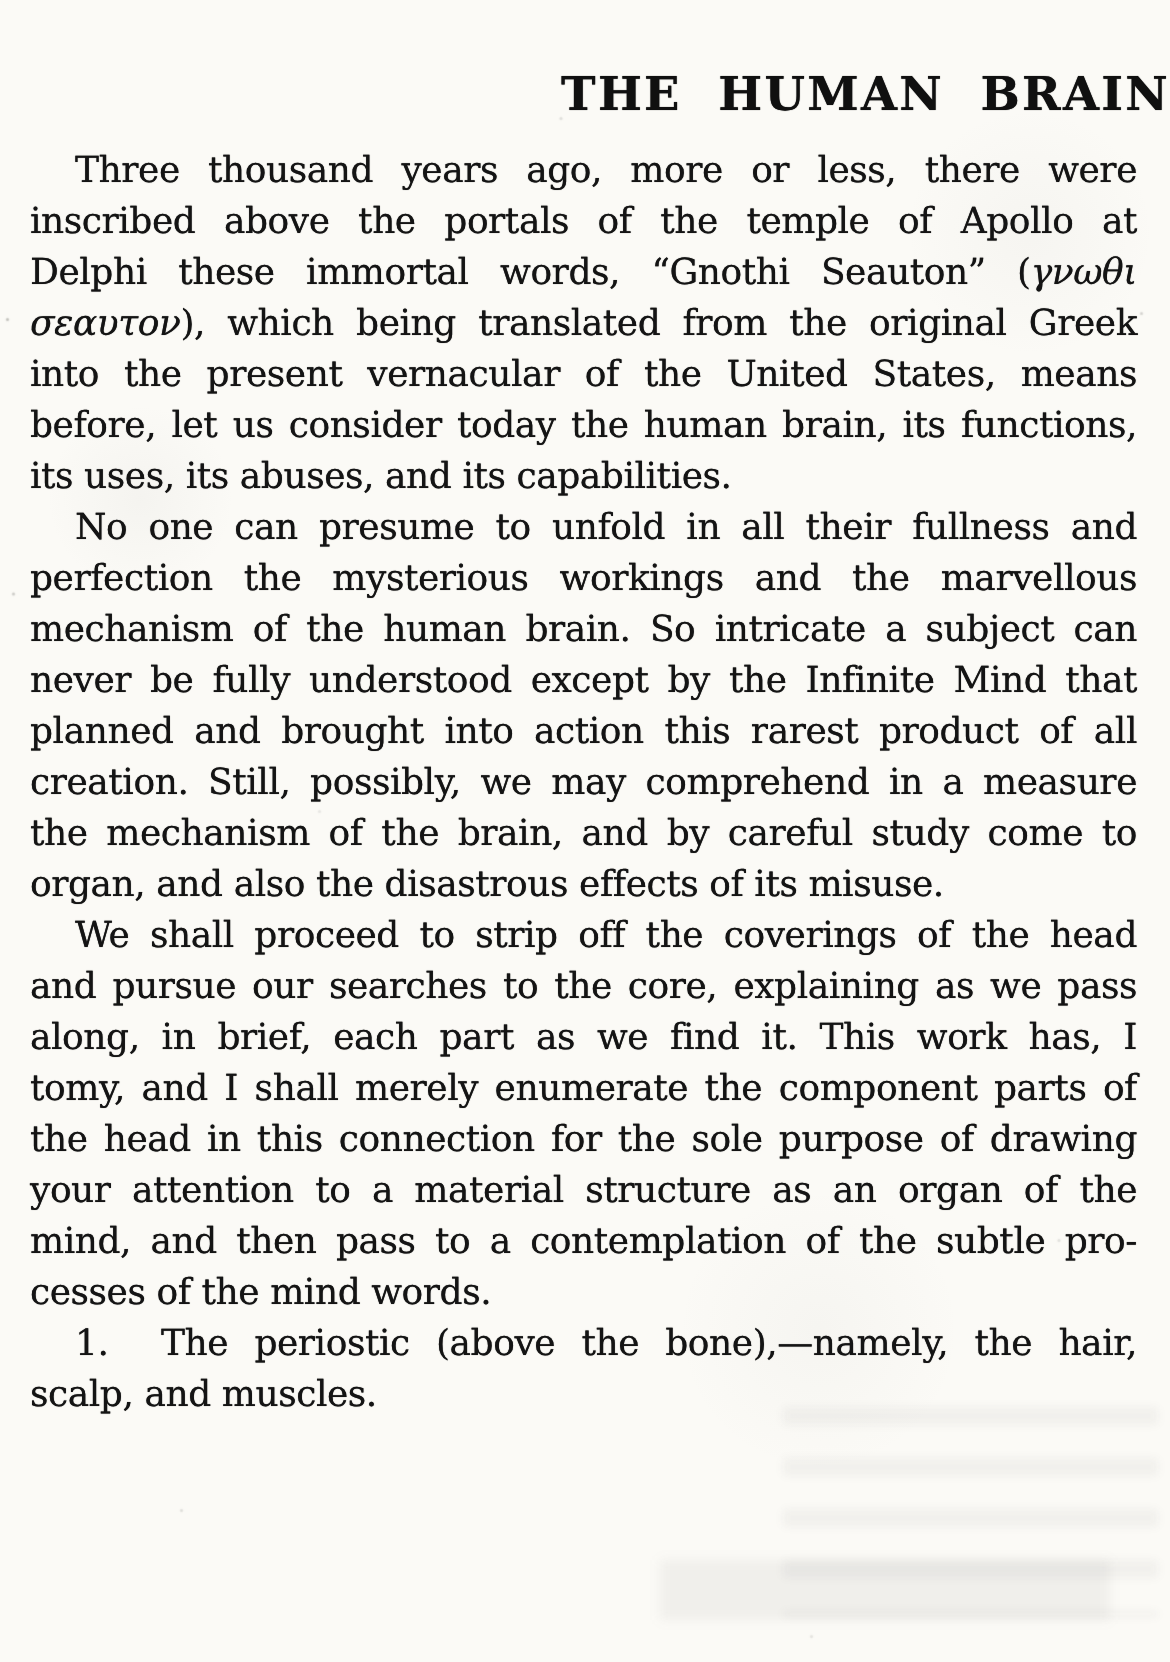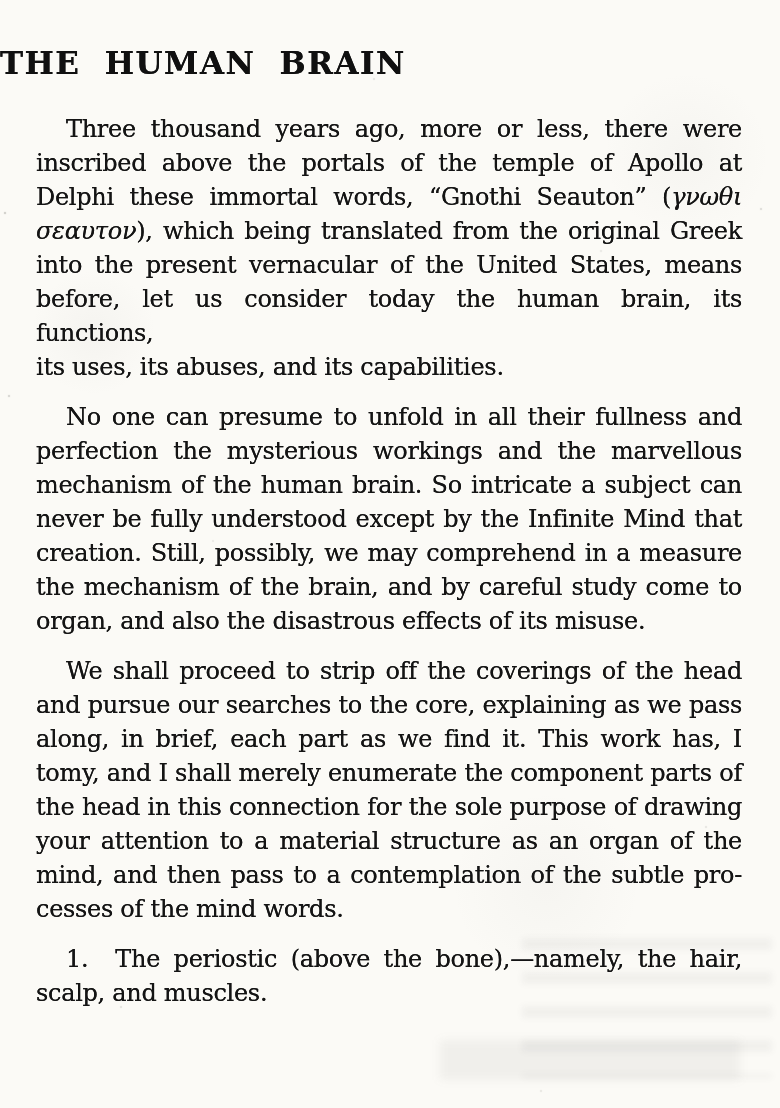--- a/index.html
+++ b/index.html
@@ -19,39 +19,39 @@
       #fbfaf6;
     overflow: hidden;
     font-family: "DejaVu Serif", "Liberation Serif", serif;
     color: #141414;
   }
   .title {
     position: absolute;
     top: 24px;
     left: 0;
     width: 100%;
-    text-align: left;
+    text-align: right;
     font-size: 31px;
     font-weight: bold;
     letter-spacing: 1.5px;
     word-spacing: 12px;
     color: #101010;
     text-shadow: 0 0 0.6px #222;
   }
   .body-text {
     position: absolute;
     top: 96px;
     left: 20px;
     width: 738px;
     font-size: 24px;
     line-height: 34px;
     letter-spacing: -0.3px;
     text-shadow: 0 0 0.5px #222;
   }
-  .paragraph { margin: 16px; }
+  .paragraph { margin: 0; }
   .line {
     text-align: justify;
     text-align-last: justify;
     white-space: pre-wrap;
   }
   .line.last {
     text-align-last: left;
   }
   .line.first {
     text-indent: 30px;
@@ -118,20 +118,21 @@
         <div class="line"><i>σεαυτον</i>), which being translated from the original Greek</div>
         <div class="line">into the present vernacular of the United States, means</div>
         <div class="line">before, let us consider today the human brain, its functions,</div>
         <div class="line last">its uses, its abuses, and its capabilities.</div>
       </div>
       <div class="paragraph">
         <div class="line first">No one can presume to unfold in all their fullness and</div>
         <div class="line">perfection the mysterious workings and the marvellous</div>
         <div class="line">mechanism of the human brain. So intricate a subject can</div>
         <div class="line">never be fully understood except by the Infinite Mind that</div>
+        <div class="line">planned and brought into action this rarest product of all</div>
         <div class="line">creation. Still, possibly, we may comprehend in a measure</div>
         <div class="line">the mechanism of the brain, and by careful study come to</div>
         <div class="line last">organ, and also the disastrous effects of its misuse.</div>
       </div>
       <div class="paragraph">
         <div class="line first">We shall proceed to strip off the coverings of the head</div>
         <div class="line">and pursue our searches to the core, explaining as we pass</div>
         <div class="line">along, in brief, each part as we find it. This work has, I</div>
         <div class="line">tomy, and I shall merely enumerate the component parts of</div>
         <div class="line">the head in this connection for the sole purpose of drawing</div>

